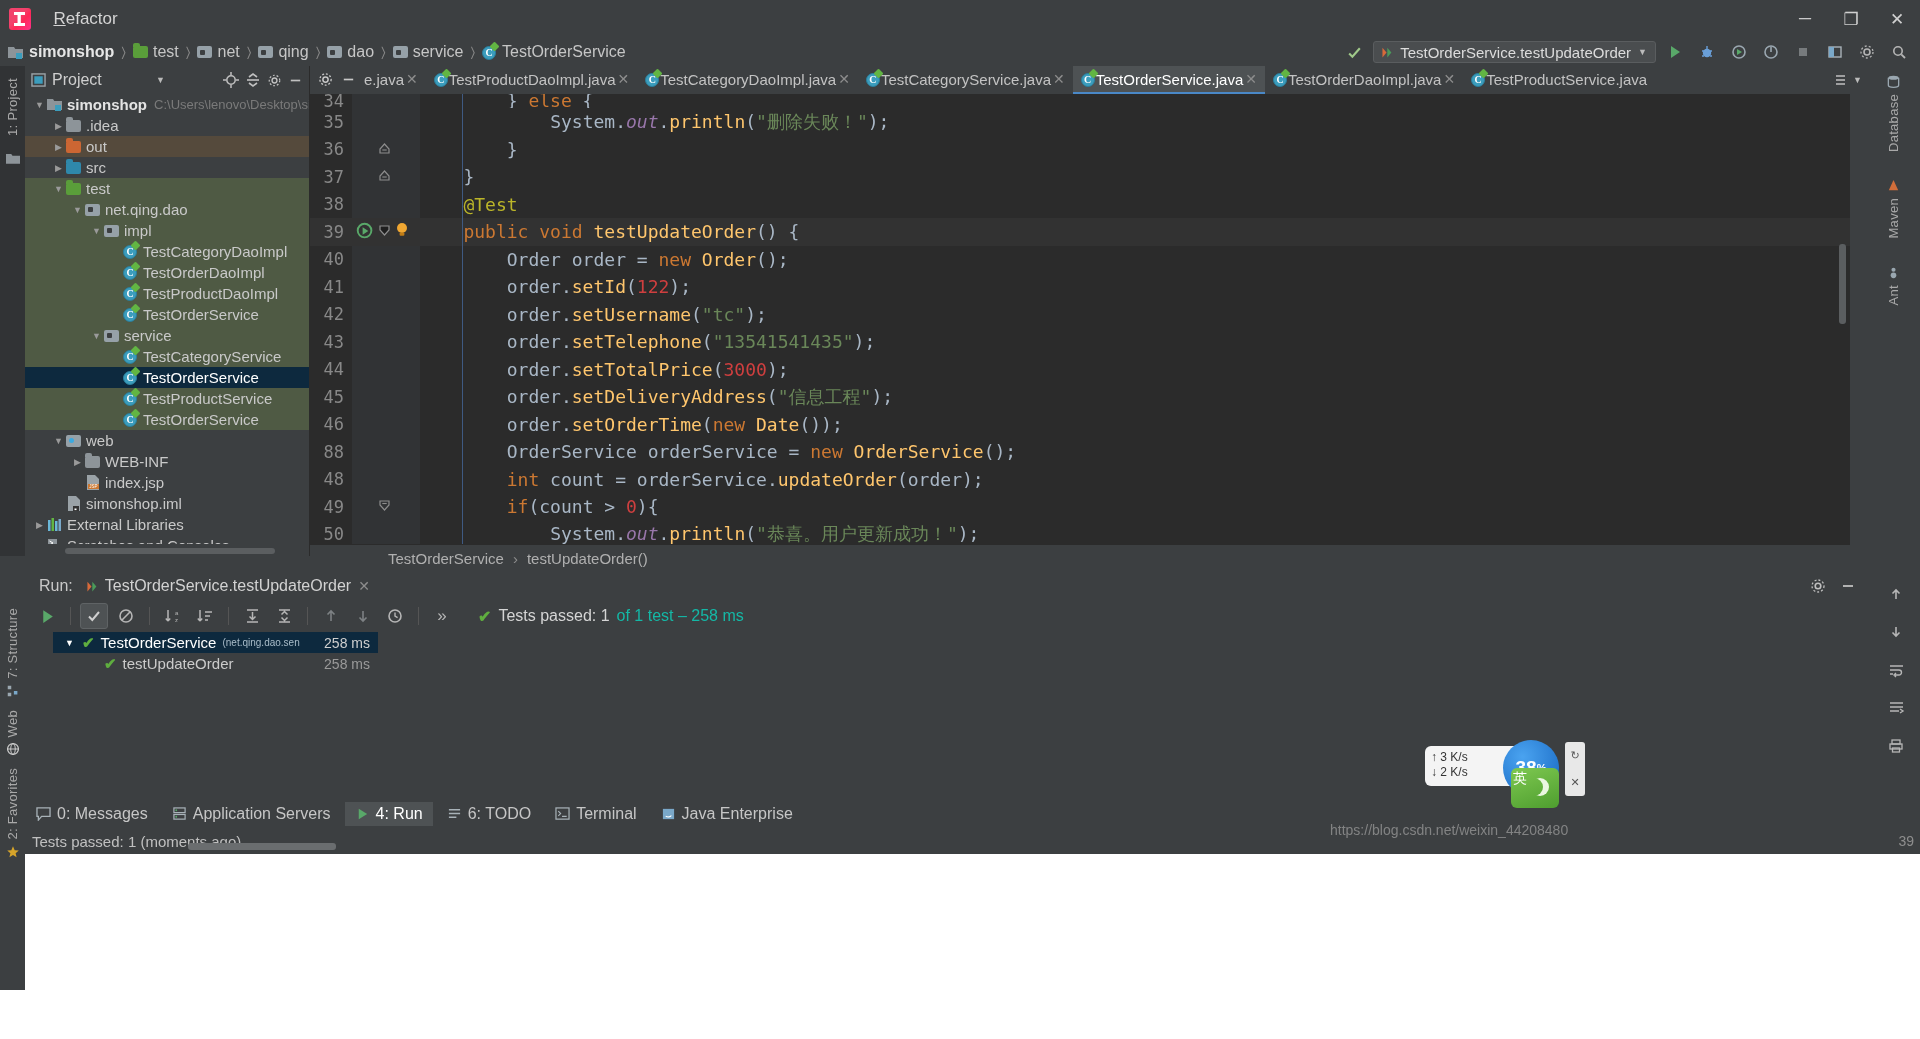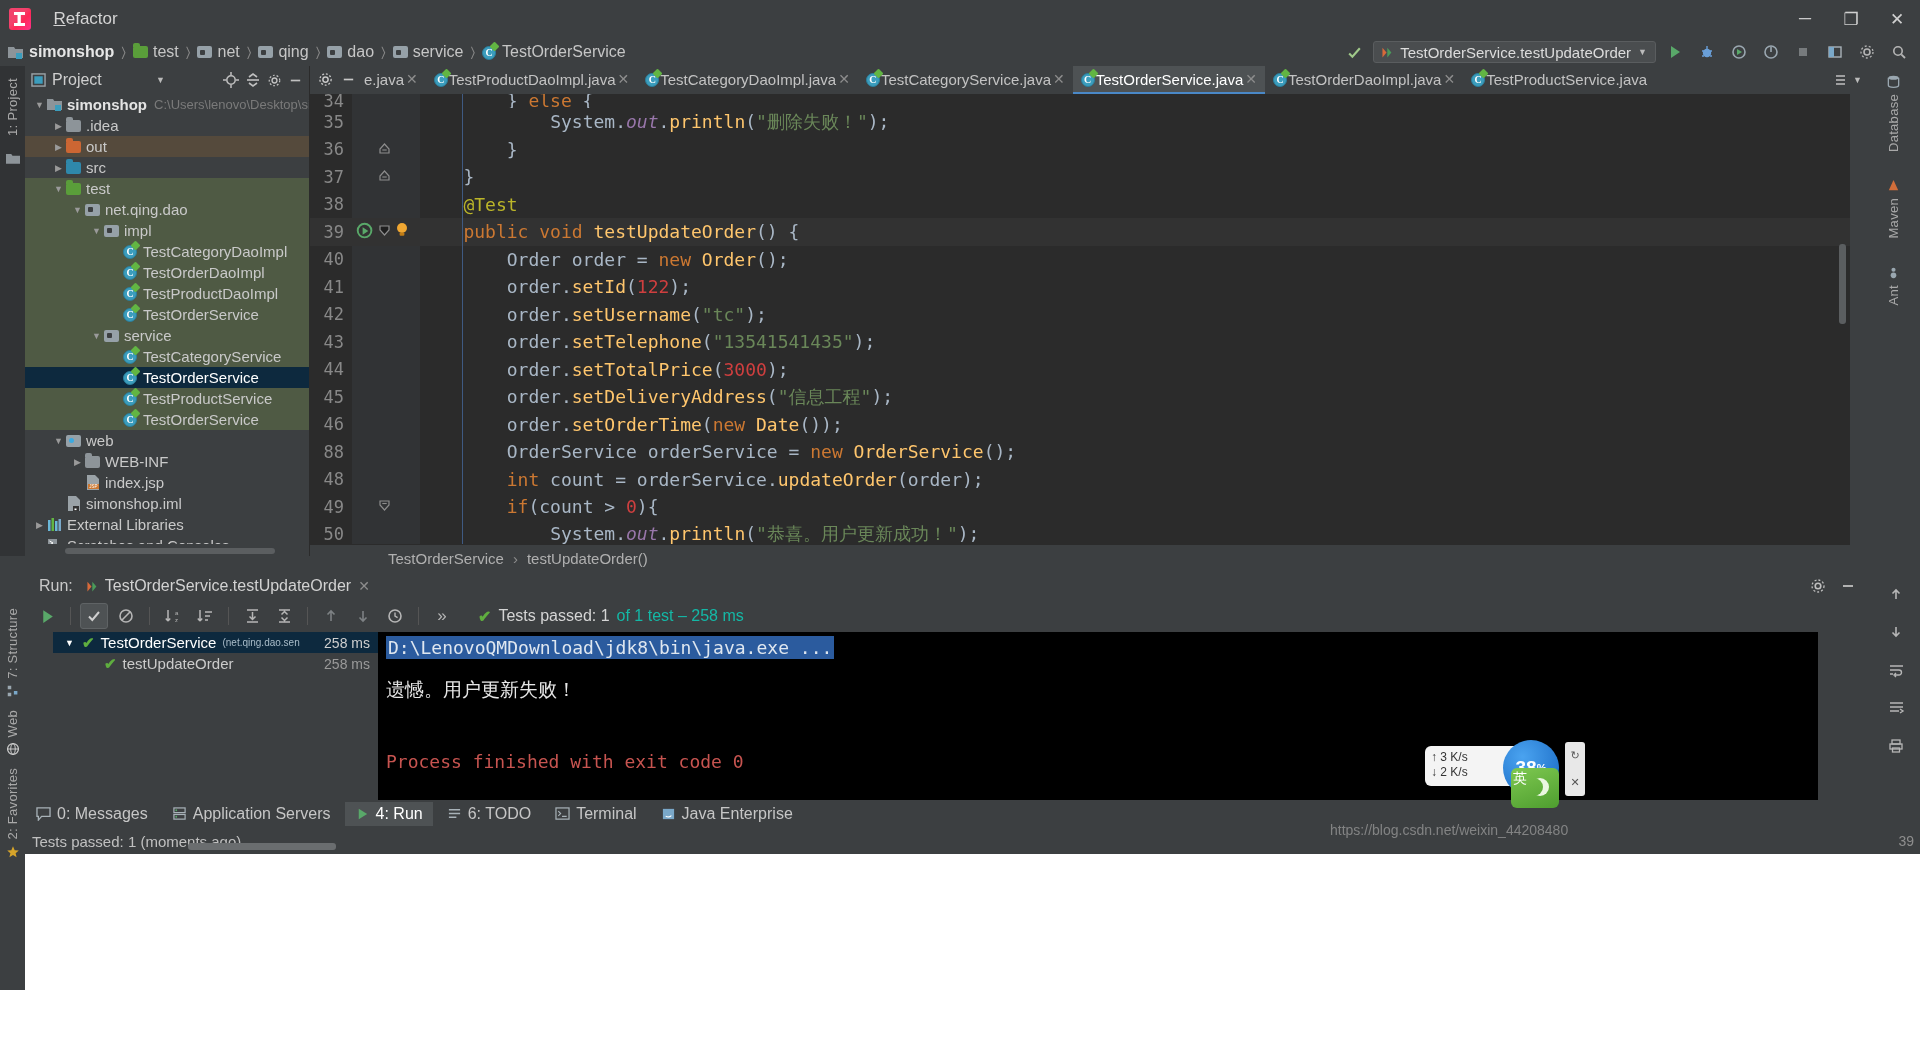--- a/index.html
+++ b/index.html
@@ -1078,27 +1078,20 @@
         <span class="ms">258 ms</span>
       </div>
       <div class="ttrow">
         <span style="width: 22px; flex: 0 0 auto;"></span>
         <span style="font-size: 9px; width: 11px;"></span>
         <span class="chk">✔</span>
         <span>testUpdateOrder</span>
         <span class="ms">258 ms</span>
       </div>
     </div>
-  <div id="console">
-    <div class="cline2"><span id="cmdline">D:\LenovoQMDownload\jdk8\bin\java.exe ...</span></div>
-    <div class="cline2" style="height:18px;"></div>
-    <div class="cline2" style="color:#e6e6e6;font-size:19px;">遗憾。用户更新失败！</div>
-    <div class="cline2" style="height:48px;"></div>
-    <div class="cline2" style="color:#c75450;">Process finished with exit code 0</div>
-  </div>
 </div>
 
 <div id="console-right-strip">
     <div>
       <svg width="16" height="16" viewBox="0 0 16 16">
         <path d="M8 13V4M4.5 7.5L8 4l3.5 3.5" stroke="#b6b6b6" stroke-width="1.6" fill="none"></path>
       </svg>
     </div>
     <div>
       <svg width="16" height="16" viewBox="0 0 16 16">

